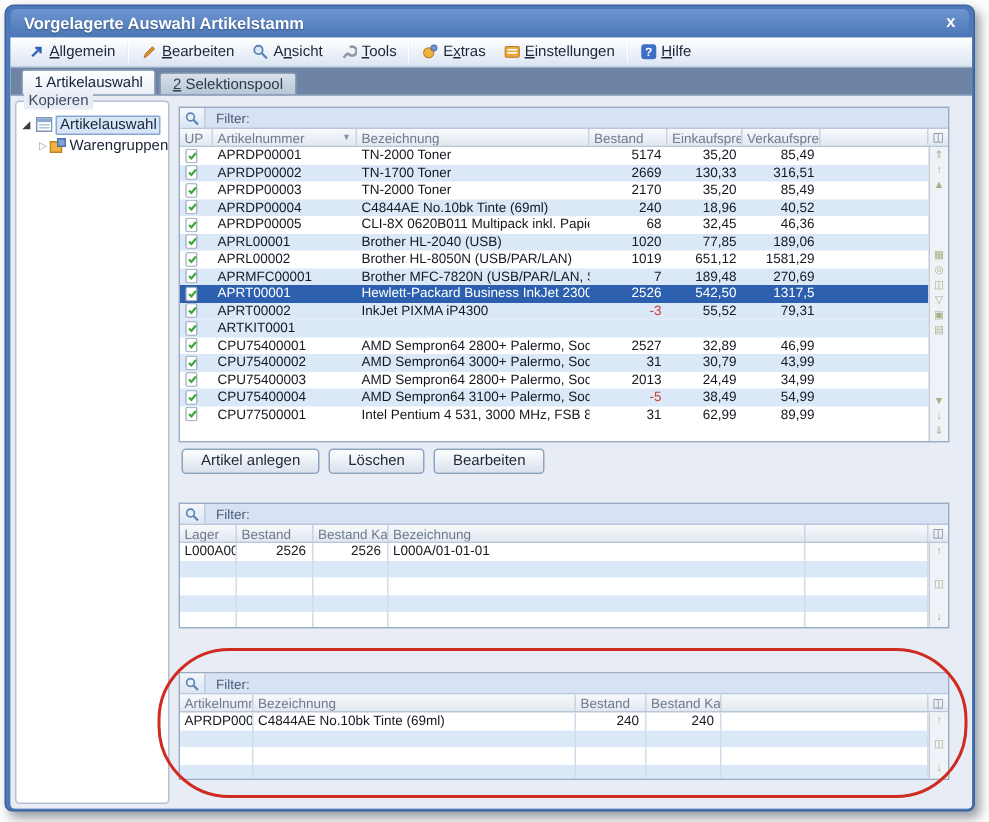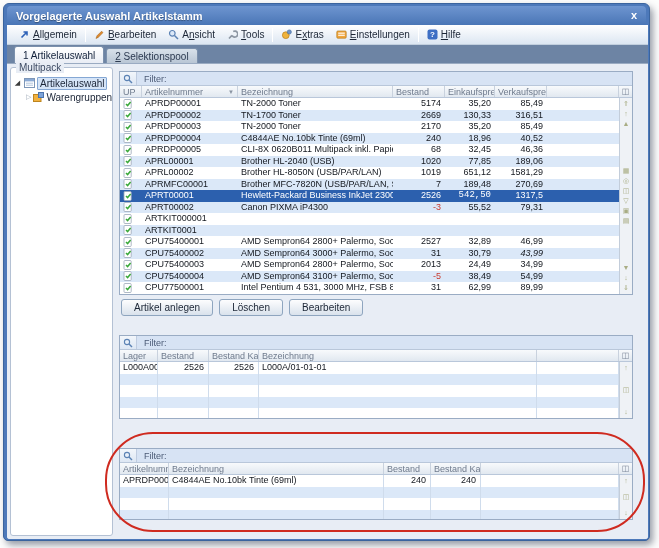--- a/index.html
+++ b/index.html
@@ -182,21 +182,21 @@
           <span>1 Artikelauswahl</span>
         </div>
         <div class="tab inactive">
           <span><u>2</u> Selektionspool</span>
         </div>
       </div>
 
     <div class="content">
 
       <div class="groupbox">
-        <span class="gb-label">Multipack</span>
+        <span class="gb-label">Kopieren</span>
         <div class="tree">
           <div class="tnode">
             <span class="texp black">◢</span>
             <span class="ticon">
               <svg width="11" height="10" viewBox="0 0 11 10">
                   <rect x="0.5" y="0.5" width="10" height="9" fill="#ffffff" stroke="#7d96b8"></rect>
                   <rect x="1" y="1" width="9" height="2.4" fill="#89a9d4"></rect>
                   <line x1="2" y1="5.2" x2="9" y2="5.2" stroke="#b0c4dd"></line>
                   <line x1="2" y1="7.2" x2="9" y2="7.2" stroke="#b0c4dd"></line>
                 </svg>
@@ -367,50 +367,36 @@
             <div class="grow sel">
               <div class="gcell" style="width: 22px; display: flex; align-items: center;">
                 <svg width="10" height="10" viewBox="0 0 10 10">
                   <rect x="1" y="0.5" width="7.2" height="9" rx="1" fill="#ffffff" stroke="#9aa7b8" stroke-width="0.8"></rect>
                   <path d="M3 5 L4.6 6.6 L7.6 3" stroke="#3aa83a" stroke-width="1.5" fill="none"></path>
                 </svg>
               </div>
               <div class="gcell" style="width: 96px;">APRT00001</div>
               <div class="gcell" style="width: 155px;">Hewlett-Packard Business InkJet 2300DTN (USB/FW)</div>
               <div class="gcell r" style="width: 52px;">2526</div>
-              <div class="gcell r" style="width: 50px; font-family: Liberation Mono, monospace;">542,50</div>
+              <div class="gcell r" style="width: 50px;">542,50</div>
               <div class="gcell r" style="width: 52px;">1317,5</div>
               <div class="gcell" style="flex: 1 1 0%;"></div>
             </div>
             <div class="grow alt">
               <div class="gcell" style="width: 22px; display: flex; align-items: center;">
                 <svg width="10" height="10" viewBox="0 0 10 10">
                   <rect x="1" y="0.5" width="7.2" height="9" rx="1" fill="#ffffff" stroke="#9aa7b8" stroke-width="0.8"></rect>
                   <path d="M3 5 L4.6 6.6 L7.6 3" stroke="#3aa83a" stroke-width="1.5" fill="none"></path>
                 </svg>
               </div>
               <div class="gcell" style="width: 96px;">APRT00002</div>
-              <div class="gcell" style="width: 155px;">Canon PIXMA iP4300</div>
+              <div class="gcell" style="width: 155px;">InkJet PIXMA iP4300</div>
               <div class="gcell r neg" style="width: 52px;">-3</div>
               <div class="gcell r" style="width: 50px;">55,52</div>
               <div class="gcell r" style="width: 52px;">79,31</div>
-              <div class="gcell" style="flex: 1 1 0%;"></div>
-            </div>
-            <div class="grow">
-              <div class="gcell" style="width: 22px; display: flex; align-items: center;">
-                <svg width="10" height="10" viewBox="0 0 10 10">
-                  <rect x="1" y="0.5" width="7.2" height="9" rx="1" fill="#ffffff" stroke="#9aa7b8" stroke-width="0.8"></rect>
-                  <path d="M3 5 L4.6 6.6 L7.6 3" stroke="#3aa83a" stroke-width="1.5" fill="none"></path>
-                </svg>
-              </div>
-              <div class="gcell" style="width: 96px;">ARTKIT000001</div>
-              <div class="gcell" style="width: 155px;"></div>
-              <div class="gcell r" style="width: 52px;"></div>
-              <div class="gcell r" style="width: 50px;"></div>
-              <div class="gcell r" style="width: 52px;"></div>
               <div class="gcell" style="flex: 1 1 0%;"></div>
             </div>
             <div class="grow alt">
               <div class="gcell" style="width: 22px; display: flex; align-items: center;">
                 <svg width="10" height="10" viewBox="0 0 10 10">
                   <rect x="1" y="0.5" width="7.2" height="9" rx="1" fill="#ffffff" stroke="#9aa7b8" stroke-width="0.8"></rect>
                   <path d="M3 5 L4.6 6.6 L7.6 3" stroke="#3aa83a" stroke-width="1.5" fill="none"></path>
                 </svg>
               </div>
               <div class="gcell" style="width: 96px;">ARTKIT0001</div>
@@ -437,21 +423,21 @@
               <div class="gcell" style="width: 22px; display: flex; align-items: center;">
                 <svg width="10" height="10" viewBox="0 0 10 10">
                   <rect x="1" y="0.5" width="7.2" height="9" rx="1" fill="#ffffff" stroke="#9aa7b8" stroke-width="0.8"></rect>
                   <path d="M3 5 L4.6 6.6 L7.6 3" stroke="#3aa83a" stroke-width="1.5" fill="none"></path>
                 </svg>
               </div>
               <div class="gcell" style="width: 96px;">CPU75400002</div>
               <div class="gcell" style="width: 155px;">AMD Sempron64 3000+ Palermo, Sockel 754</div>
               <div class="gcell r" style="width: 52px;">31</div>
               <div class="gcell r" style="width: 50px;">30,79</div>
-              <div class="gcell r" style="width: 52px; font-style: italic;">43,99</div>
+              <div class="gcell r" style="width: 52px;">43,99</div>
               <div class="gcell" style="flex: 1 1 0%;"></div>
             </div>
             <div class="grow">
               <div class="gcell" style="width: 22px; display: flex; align-items: center;">
                 <svg width="10" height="10" viewBox="0 0 10 10">
                   <rect x="1" y="0.5" width="7.2" height="9" rx="1" fill="#ffffff" stroke="#9aa7b8" stroke-width="0.8"></rect>
                   <path d="M3 5 L4.6 6.6 L7.6 3" stroke="#3aa83a" stroke-width="1.5" fill="none"></path>
                 </svg>
               </div>
               <div class="gcell" style="width: 96px;">CPU75400003</div>

